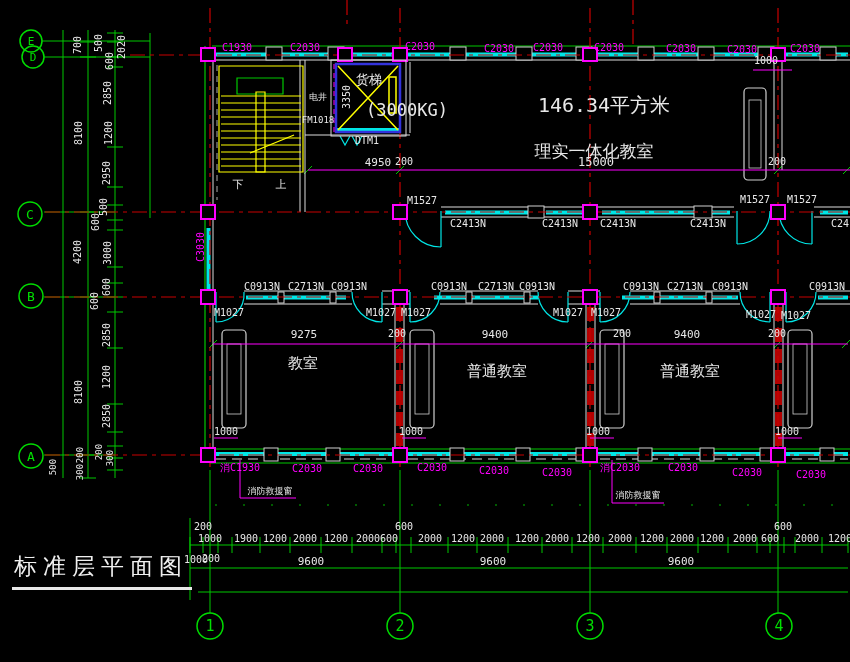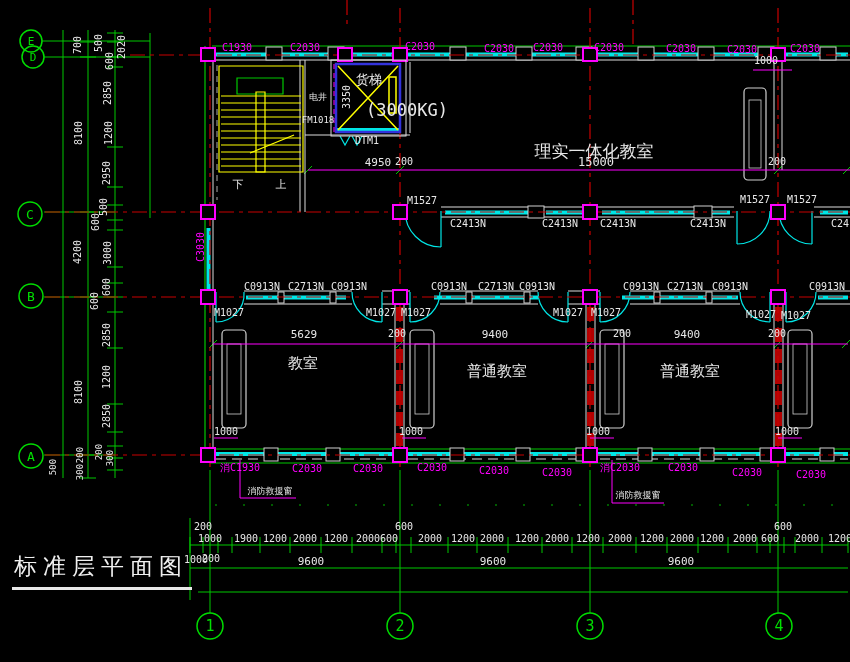--- a/index.html
+++ b/index.html
@@ -220,20 +220,21 @@
       <span class="t" style="left: 369px; top: 79px; font-size: 13px;">货梯</span>
       <span class="t rot" style="left: 347px; top: 97px; font-size: 10px;">3350</span>
       <span class="t" style="left: 407px; top: 110px; font-size: 17px;">(3000KG)</span>
       <span class="t" style="left: 367px; top: 141px; font-size: 10px; text-align: center;">DTM1</span>
       <span class="t" style="left: 238px; top: 184px; font-size: 11px;">下</span>
       <span class="t" style="left: 281px; top: 184px; font-size: 11px;">上</span>
       <span class="t" style="left: 355px; top: 162px; font-size: 11px; margin-left: 23px;">4950</span>
       <span class="t" style="left: 404px; top: 162px; font-size: 10px;">200</span>
       <span class="t" style="left: 596px; top: 162px; font-size: 12px;">15000</span>
       <span class="t" style="left: 777px; top: 162px; font-size: 10px;">200</span>
+      <span class="t" style="left: 604px; top: 105px; font-size: 20px;">146.34平方米</span>
       <span class="t" style="left: 594px; top: 151px; font-size: 17px;">理实一体化教室</span>
       <span class="t" style="left: 422px; top: 201px; font-size: 10px;">M1527</span>
       <span class="t" style="left: 468px; top: 224px; font-size: 10px;">C2413N</span>
       <span class="t" style="left: 560px; top: 224px; font-size: 10px;">C2413N</span>
       <span class="t" style="left: 618px; top: 224px; font-size: 10px;">C2413N</span>
       <span class="t" style="left: 708px; top: 224px; font-size: 10px;">C2413N</span>
       <span class="t" style="left: 755px; top: 200px; font-size: 10px;">M1527</span>
       <span class="t" style="left: 802px; top: 200px; font-size: 10px;">M1527</span>
       <span class="t" style="left: 849px; top: 224px; font-size: 10px;">C2413N</span>
       <span class="t rot" style="left: 201px; top: 247px; font-size: 10px; color: rgb(255, 0, 255);">C3030</span>
@@ -247,21 +248,21 @@
       <span class="t" style="left: 685px; top: 287px; font-size: 10px;">C2713N</span>
       <span class="t" style="left: 730px; top: 287px; font-size: 10px;">C0913N</span>
       <span class="t" style="left: 827px; top: 287px; font-size: 10px;">C0913N</span>
       <span class="t" style="left: 229px; top: 313px; font-size: 10px;">M1027</span>
       <span class="t" style="left: 381px; top: 313px; font-size: 10px;">M1027</span>
       <span class="t" style="left: 416px; top: 313px; font-size: 10px;">M1027</span>
       <span class="t" style="left: 568px; top: 313px; font-size: 10px;">M1027</span>
       <span class="t" style="left: 606px; top: 313px; font-size: 10px;">M1027</span>
       <span class="t" style="left: 761px; top: 315px; font-size: 10px;">M1027</span>
       <span class="t" style="left: 796px; top: 316px; font-size: 10px;">M1027</span>
-      <span class="t" style="left: 304px; top: 334px; font-size: 11px;">5629</span>
+      <span class="t" style="left: 304px; top: 334px; font-size: 11px;">9275</span>
       <span class="t" style="left: 397px; top: 334px; font-size: 10px;">200</span>
       <span class="t" style="left: 495px; top: 334px; font-size: 11px;">9400</span>
       <span class="t" style="left: 622px; top: 334px; font-size: 10px;">200</span>
       <span class="t" style="left: 687px; top: 334px; font-size: 11px;">9400</span>
       <span class="t" style="left: 777px; top: 334px; font-size: 10px;">200</span>
       <span class="t" style="left: 303px; top: 363px; font-size: 15px;">教室</span>
       <span class="t" style="left: 497px; top: 371px; font-size: 15px;">普通教室</span>
       <span class="t" style="left: 690px; top: 371px; font-size: 15px;">普通教室</span>
       <span class="t" style="left: 226px; top: 432px; font-size: 10px;">1000</span>
       <span class="t" style="left: 411px; top: 432px; font-size: 10px;">1000</span>

